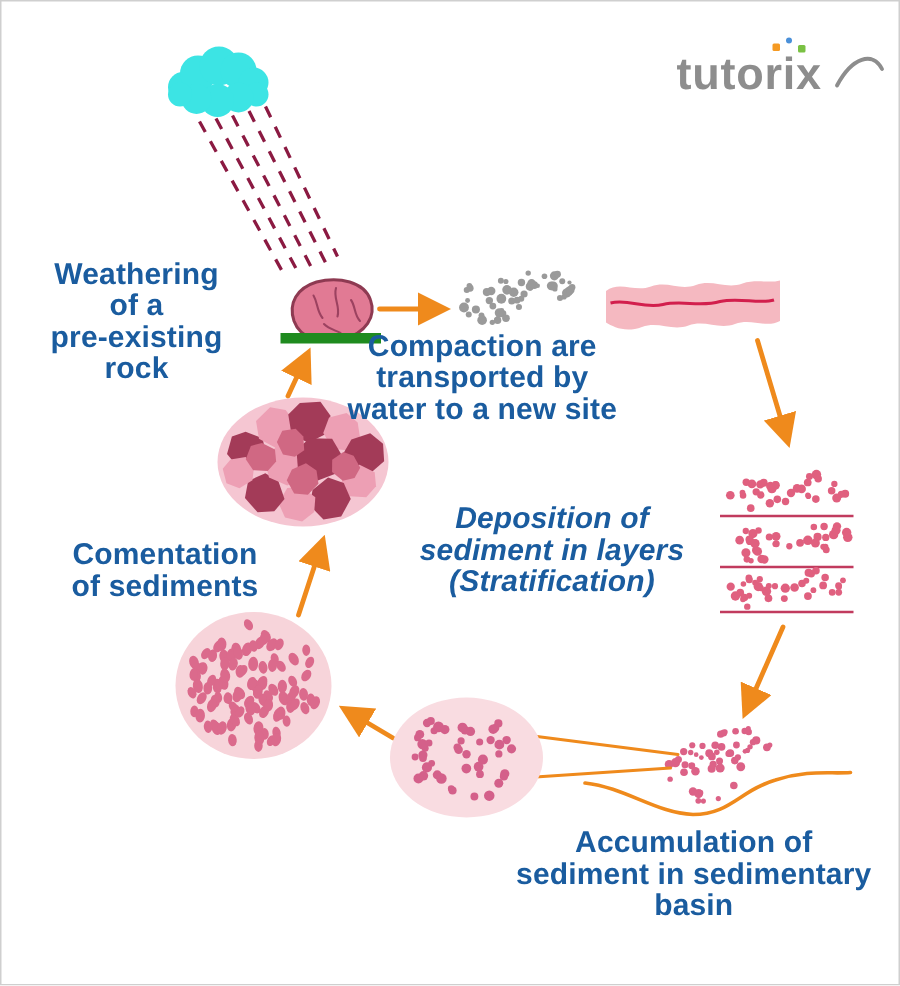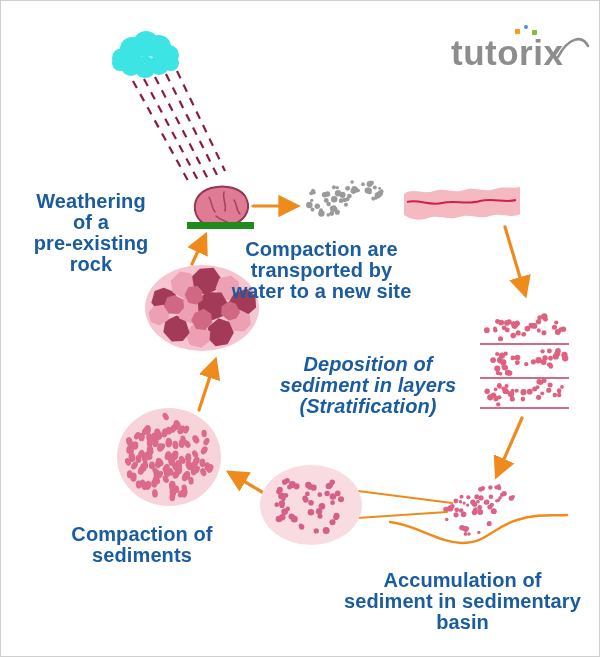--- a/index.html
+++ b/index.html
@@ -4,30 +4,30 @@
 <style>
   html,body{margin:0;padding:0;background:#fff;}
   .canvas{
     position:relative;width:600px;height:657px;box-sizing:border-box;
     background:#ffffff;border:1px solid #cfcfcf;overflow:hidden;
     font-family:"Liberation Sans",sans-serif;
   }
   .art{position:absolute;left:0;top:0;}
   .lbl{
     position:absolute;color:var(--label-blue);font-weight:700;font-size:20px;
-    line-height:1.05;text-align:center;white-space:pre-line;letter-spacing:0.1px;margin-top:18px;
+    line-height:1.05;text-align:center;white-space:pre-line;letter-spacing:0.1px;
   }
   #lb-weathering{left:15px;top:172px;width:150px;}
   #lb-transport{left:213px;top:220px;width:215px;}
   #lb-deposition{left:258px;top:335px;width:218px;font-style:italic;}
   #lb-comentation{left:28px;top:359px;width:162px;}
   #lb-compaction{left:52px;top:505px;width:178px;}
   #lb-accumulation{left:320px;top:551px;width:283px;}
   .logo{position:absolute;left:450px;top:24px;width:150px;height:46px;}
-  .logo-text{display:block;padding-top:8px;font-weight:700;font-size:35px;color:var(--logo-gray);letter-spacing:0.5px;}
+  .logo-text{display:block;padding-top:8px;font-weight:700;font-size:30px;color:var(--logo-gray);letter-spacing:0.5px;}
   .ldot{position:absolute;}
   .ldot-o{left:64px;top:4px;width:5px;height:5px;background:var(--logo-accent-orange);border-radius:1px;}
   .ldot-b{left:73px;top:0px;width:4px;height:4px;background:var(--logo-accent-blue);border-radius:50%;}
   .ldot-g{left:81px;top:5px;width:5px;height:5px;background:var(--logo-accent-green);border-radius:1px;}
   .swoosh{position:absolute;left:104px;top:6px;}
   .swoosh path{stroke:var(--logo-gray);stroke-width:2.6;fill:none;stroke-linecap:round;}
   
   .cloud{fill:var(--cloud-cyan);}
   .rain{stroke:var(--rain-maroon);stroke-width:2.2;stroke-dasharray:8 7;fill:none;}
   .rock{fill:var(--rock-pink);stroke:var(--rock-outline);stroke-width:2;}
@@ -518,22 +518,22 @@
   <div class="lbl" id="lb-weathering">Weathering
 of a
 pre-existing
 rock</div>
   <div class="lbl" id="lb-transport">Compaction are
 transported by
 water to a new site</div>
   <div class="lbl" id="lb-deposition">Deposition of
 sediment in layers
 (Stratification)</div>
-  <div class="lbl" id="lb-compaction">Compaction of
-sediments</div>
+  <div class="lbl" id="lb-comentation">Comentation
+of sediments</div>
   <div class="lbl" id="lb-accumulation">Accumulation of
 sediment in sedimentary
 basin</div>
 
   <div class="logo">
     <span class="ldot ldot-o"></span>
     <span class="ldot ldot-b"></span>
     <span class="ldot ldot-g"></span>
     <svg class="swoosh" width="36" height="30">
       <path d="M3,26 C13,7 27,3 33,15"></path>

